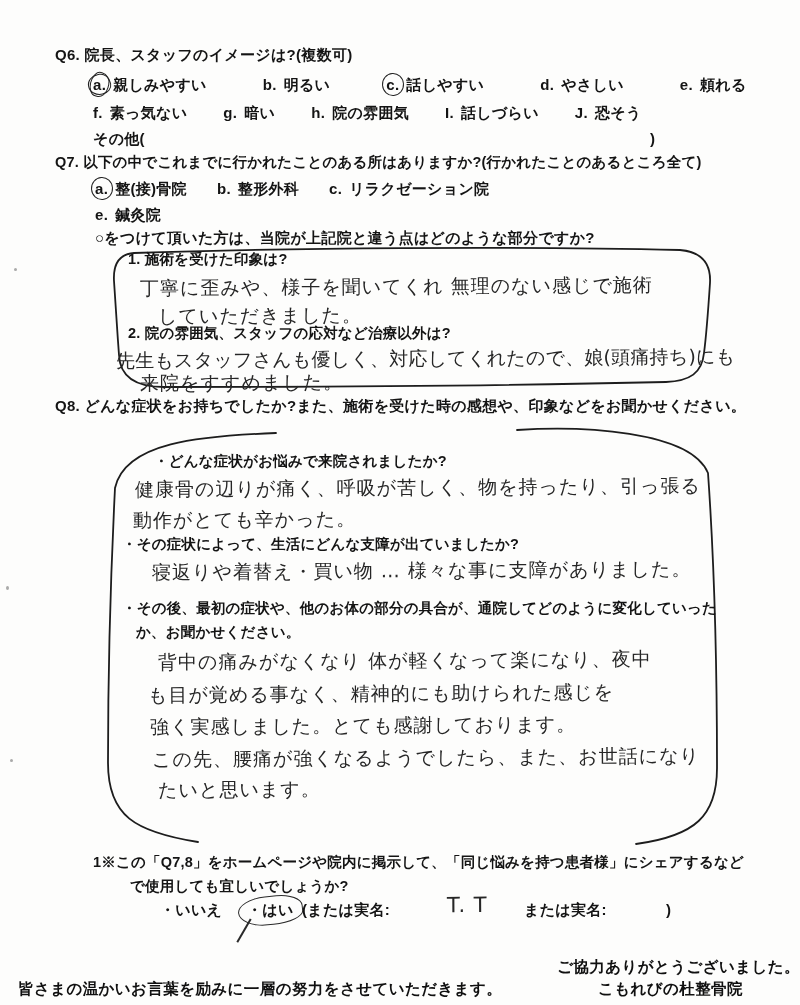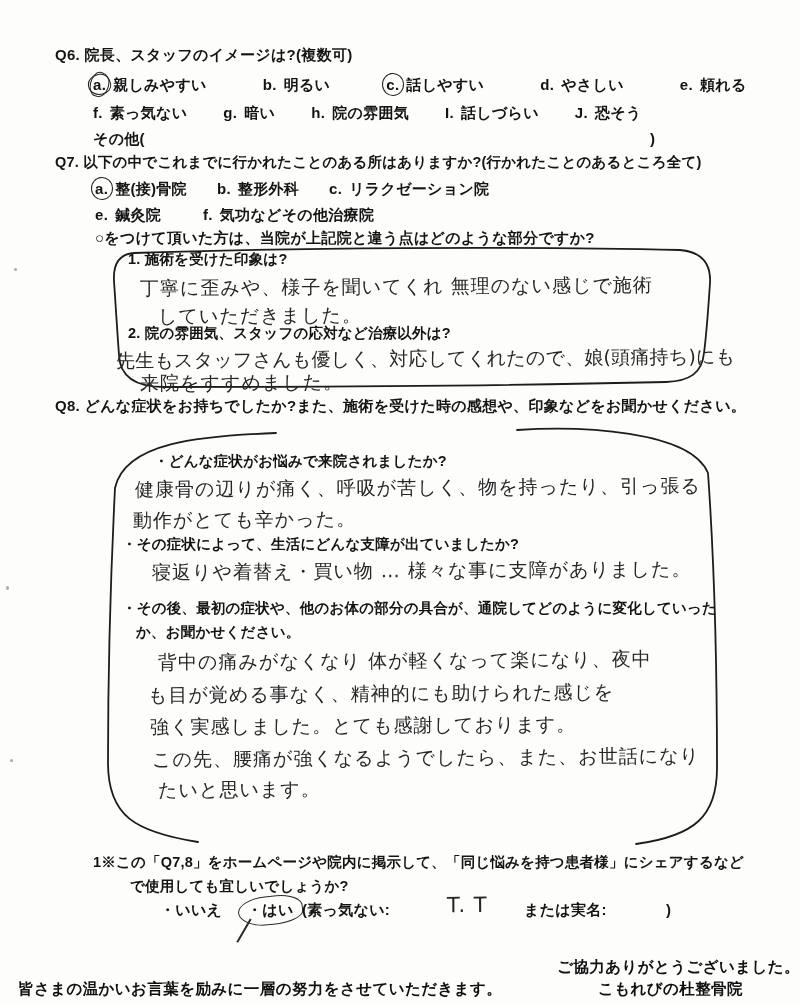--- a/index.html
+++ b/index.html
@@ -101,23 +101,20 @@
   </span>
   <span class="opt pr">
     <span class="letter">c.</span><span>リラクゼーション院</span>
   </span>
 </div>
 
 <div class="abs optrow" style="left:95px;top:206px;gap:42px;">
   <span class="opt pr">
     <span class="letter">e.</span><span>鍼灸院</span>
   </span>
-  <span class="opt pr">
-    <span class="letter">f.</span><span>気功などその他治療院</span>
-  </span>
 </div>
 
 <div class="abs pr" style="left:95px;top:229px;">○をつけて頂いた方は、当院が上記院と違う点はどのような部分ですか?</div>
 
 <svg class="abs" style="left:100px;top:243px;" width="618" height="148" viewBox="0 0 618 148">
   <path d="M34 10 C 180 5, 420 3, 580 7 C 603 9, 611 22, 610 40 C 608 70, 606 95, 604 110 C 602 130, 590 138, 566 139 C 400 143, 180 144, 64 144 C 36 144, 20 134, 19 112 C 17 85, 15 55, 14 38 C 13 20, 20 11, 34 10" fill="none" stroke="#1d1d1d" stroke-width="1.8" stroke-linecap="round"></path>
 </svg>
 
 <div class="abs pr-sm" style="left:128px;top:250px;">1. 施術を受けた印象は?</div>
 <div class="abs hw" style="left:140px;top:274px;">丁寧に歪みや、様子を聞いてくれ 無理のない感じで施術</div>
@@ -147,21 +144,21 @@
 <div class="abs hw" style="left:148px;top:681px;">も目が覚める事なく、精神的にも助けられた感じを</div>
 <div class="abs hw" style="left:150px;top:713px;">強く実感しました。とても感謝しております。</div>
 <div class="abs hw" style="left:152px;top:745px;">この先、腰痛が強くなるようでしたら、また、お世話になり</div>
 <div class="abs hw" style="left:158px;top:777px;">たいと思います。</div>
 
 <div class="abs pr-sm" style="left:93px;top:853px;">1※この「Q7,8」をホームページや院内に掲示して、「同じ悩みを持つ患者様」にシェアするなど</div>
 <div class="abs pr-sm" style="left:130px;top:877px;">で使用しても宜しいでしょうか?</div>
 
 <div class="abs pr" style="left:160px;top:901px;">・いいえ</div>
 <div class="abs pr" style="left:247px;top:901px;"><span class="circ-tail">・はい</span></div>
-<div class="abs pr" style="left:302px;top:901px;">(素っ気ない:</div>
+<div class="abs pr" style="left:302px;top:901px;">(または実名:</div>
 <div class="abs hw hw-big" style="left:447px;top:893px;">T. T</div>
 <div class="abs pr" style="left:524px;top:901px;">または実名:</div>
 <div class="abs pr" style="left:666px;top:901px;">)</div>
 
 <div class="abs footer-b" style="left:0;right:0;top:957px;text-align:right;">ご協力ありがとうございました。</div>
 <div class="abs footer-b" style="left:18px;top:979px;">皆さまの温かいお言葉を励みに一層の努力をさせていただきます。</div>
 <div class="abs footer-b" style="left:598px;top:979px;">こもれびの杜整骨院</div>
 
 <div class="speck" style="left:14px;top:268px;width:3px;height:3px;"></div>
 <div class="speck" style="left:6px;top:586px;width:3px;height:4px;"></div>

